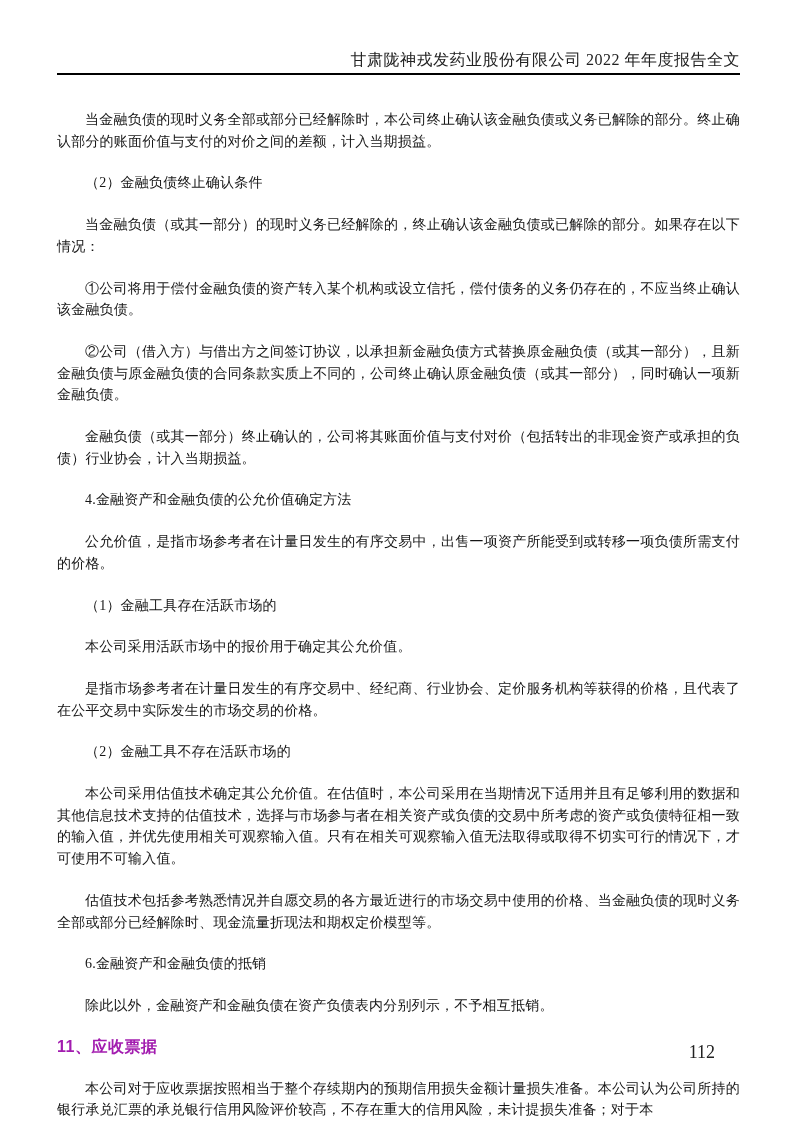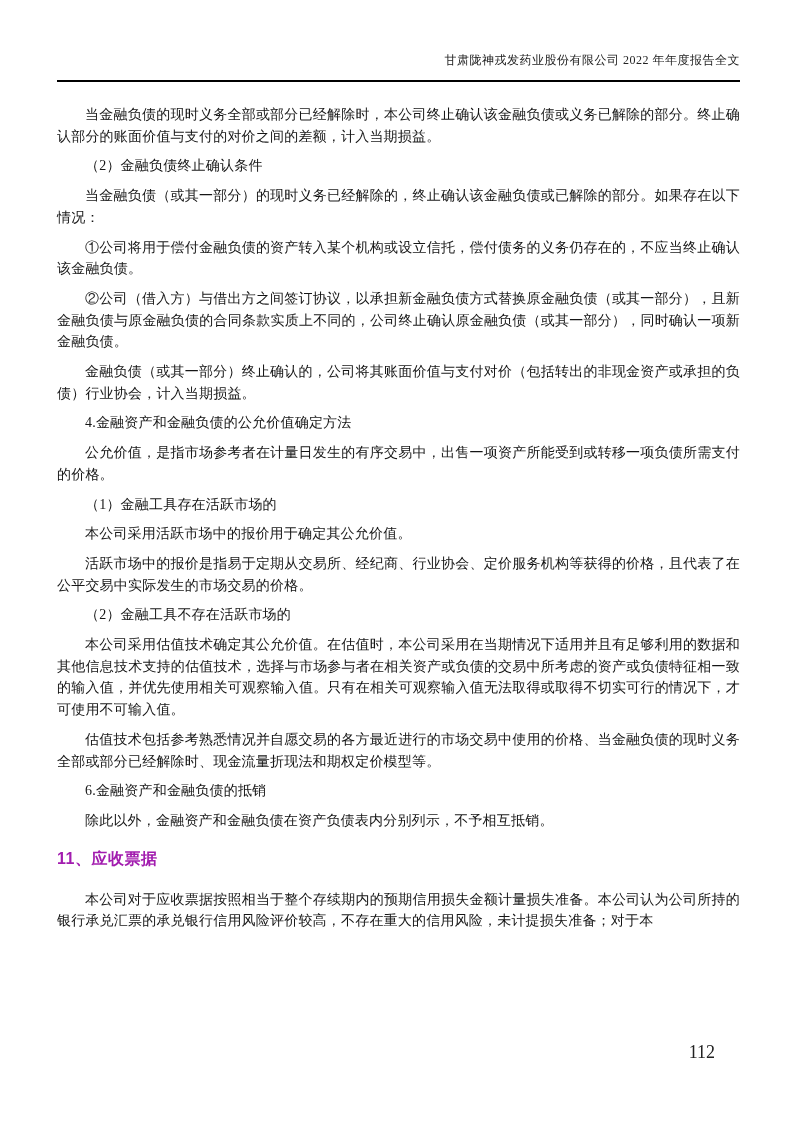--- a/index.html
+++ b/index.html
@@ -10,36 +10,36 @@
     height: 1122px;
     margin: 0 auto;
     background: #ffffff;
     font-family: "Liberation Serif", "DejaVu Serif", serif;
     color: #151515;
     padding: 52px 53px 0 57px;
     overflow: hidden;
   }
   .page-header {
     text-align: right;
-    font-size: 12px;
+    font-size: 16px;
     letter-spacing: 0.5px;
     color: #222;
-    padding-bottom: 12px;
+    padding-bottom: 5px;
     border-bottom: 2px solid #000;
     line-height: 16px;
   }
   .doc-body {
     padding-top: 14px;
     text-align: justify;
   }
   .para {
     font-size: 14px;
     line-height: 21.7px;
     letter-spacing: 0.2px;
-    margin: 8px 0;
+    margin: 20px 0;
     text-indent: 28px;
     word-break: break-all;
   }
   .section-heading {
     font-family: "Liberation Sans", "DejaVu Sans", sans-serif;
     font-size: 16px;
     font-weight: bold;
     letter-spacing: 0.5px;
     margin: 17px 0 19px 0;
     text-indent: 0;
@@ -66,21 +66,21 @@
     <p class="para">当金融负债的现时义务全部或部分已经解除时，本公司终止确认该金融负债或义务已解除的部分。终止确认部分的账面价值与支付的对价之间的差额，计入当期损益。</p>
     <p class="para">（2）金融负债终止确认条件</p>
     <p class="para">当金融负债（或其一部分）的现时义务已经解除的，终止确认该金融负债或已解除的部分。如果存在以下情况：</p>
     <p class="para">①公司将用于偿付金融负债的资产转入某个机构或设立信托，偿付债务的义务仍存在的，不应当终止确认该金融负债。</p>
     <p class="para">②公司（借入方）与借出方之间签订协议，以承担新金融负债方式替换原金融负债（或其一部分），且新金融负债与原金融负债的合同条款实质上不同的，公司终止确认原金融负债（或其一部分），同时确认一项新金融负债。</p>
     <p class="para">金融负债（或其一部分）终止确认的，公司将其账面价值与支付对价（包括转出的非现金资产或承担的负债）行业协会，计入当期损益。</p>
     <p class="para">4.金融资产和金融负债的公允价值确定方法</p>
     <p class="para">公允价值，是指市场参考者在计量日发生的有序交易中，出售一项资产所能受到或转移一项负债所需支付的价格。</p>
     <p class="para">（1）金融工具存在活跃市场的</p>
     <p class="para">本公司采用活跃市场中的报价用于确定其公允价值。</p>
-    <p class="para">活跃市场中的报价是指易于定期从交易所、经纪商、行业协会、定价服务机构等获得的价格，且代表了在公平交易中实际发生的市场交易的价格。</p>
+    <p class="para">是指市场参考者在计量日发生的有序交易中、经纪商、行业协会、定价服务机构等获得的价格，且代表了在公平交易中实际发生的市场交易的价格。</p>
     <p class="para">（2）金融工具不存在活跃市场的</p>
     <p class="para">本公司采用估值技术确定其公允价值。在估值时，本公司采用在当期情况下适用并且有足够利用的数据和其他信息技术支持的估值技术，选择与市场参与者在相关资产或负债的交易中所考虑的资产或负债特征相一致的输入值，并优先使用相关可观察输入值。只有在相关可观察输入值无法取得或取得不切实可行的情况下，才可使用不可输入值。</p>
     <p class="para">估值技术包括参考熟悉情况并自愿交易的各方最近进行的市场交易中使用的价格、当金融负债的现时义务全部或部分已经解除时、现金流量折现法和期权定价模型等。</p>
     <p class="para">6.金融资产和金融负债的抵销</p>
     <p class="para">除此以外，金融资产和金融负债在资产负债表内分别列示，不予相互抵销。</p>
     <h2 class="section-heading">11、应收票据</h2>
     <p class="para">本公司对于应收票据按照相当于整个存续期内的预期信用损失金额计量损失准备。本公司认为公司所持的银行承兑汇票的承兑银行信用风险评价较高，不存在重大的信用风险，未计提损失准备；对于本</p>
   </div>
 
   <div class="page-number">112</div>

